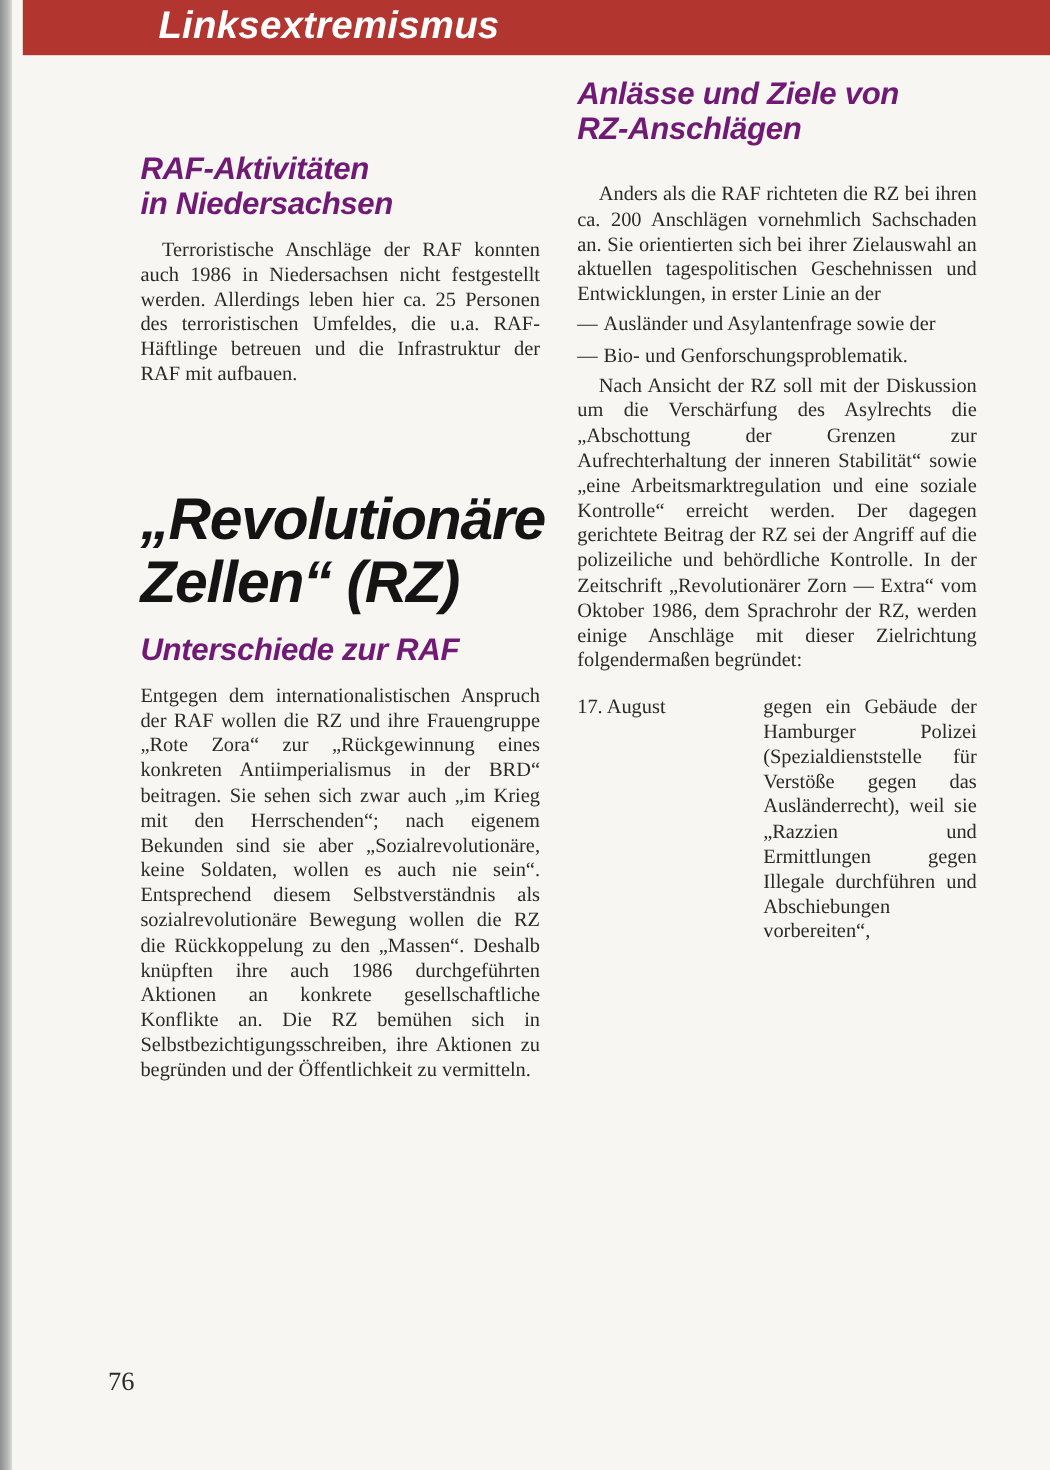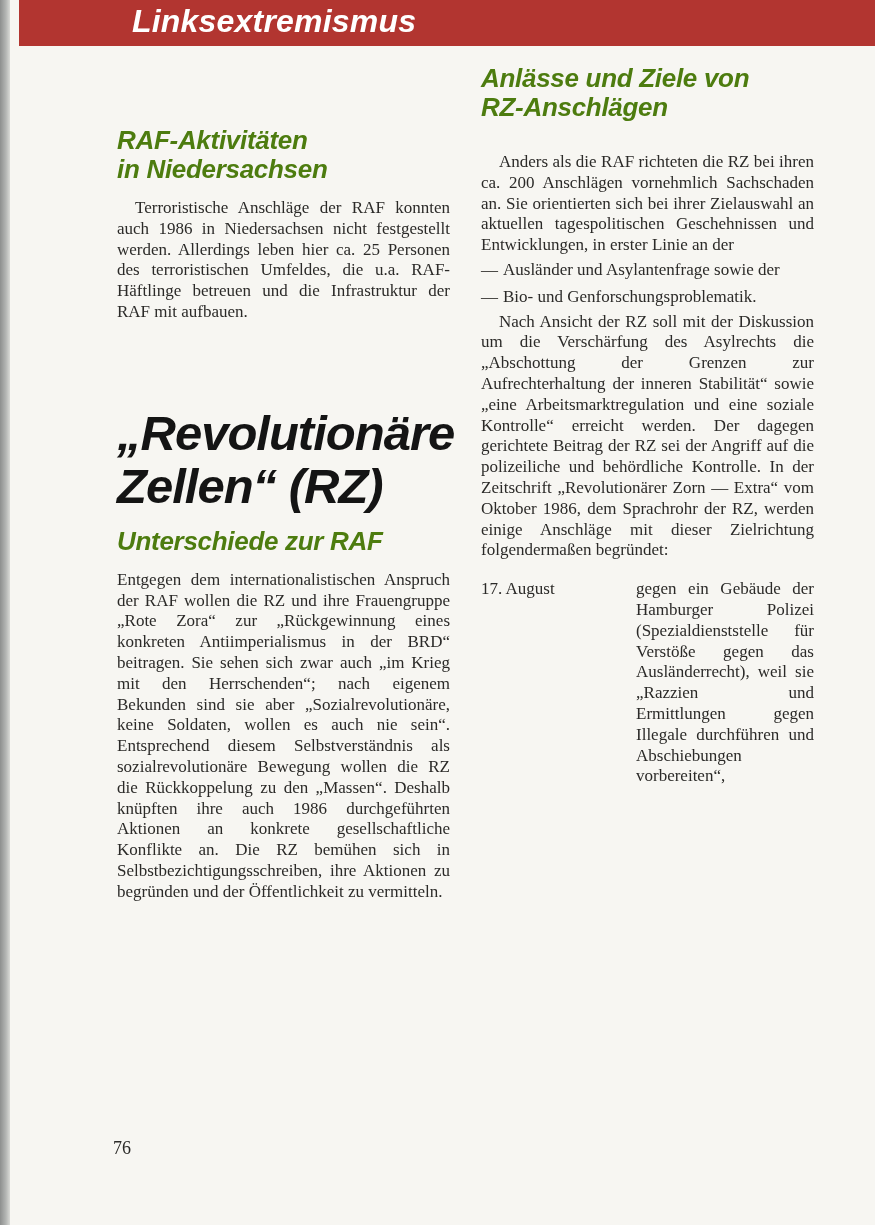--- a/index.html
+++ b/index.html
@@ -27,41 +27,41 @@
   .col-left { left: 117px; top: 64px; width: 333px; }
   .col-right { left: 481px; top: 64px; width: 333px; }
   p.body {
     margin: 0; font-size: 17px; line-height: 20.8px; text-align: justify;
     hyphens: manual;
   }
   p.indent { text-indent: 18px; }
   h2.sect {
     margin: 0;
     font-family: "Liberation Sans", "DejaVu Sans", sans-serif;
-    font-weight: bold; font-style: italic; color: #4d7c0f;
+    font-weight: bold; font-style: italic; color: #701a75;
     font-size: 26px; line-height: 29px; letter-spacing: -0.3px;
   }
   h1.big {
     margin: 0;
     font-family: "Liberation Sans", "DejaVu Sans", sans-serif;
     font-weight: bold; font-style: italic; color: #141414;
     font-size: 49px; line-height: 53px; letter-spacing: -1px;
   }
   .dash-item {
     display: flex; font-size: 17px; line-height: 20.8px; text-align: justify;
   }
   .dash-item .dash { width: 22px; flex: none; }
   .dash-item .txt { flex: 1; }
   .event {
     display: flex; font-size: 17px; line-height: 20.8px; justify-content: flex-end;
   }
   .event .date { width: 155px; flex: none; }
   .event .desc { flex: 1; text-align: justify; }
   .page-number {
-    position: absolute; left: 113px; top: 1138px; font-size: 18px;
+    position: absolute; left: 90px; top: 1138px; font-size: 22px;
   }
 </style>
 </head>
 <body>
 
 <div class="spine"></div>
 
 <div class="header-bar">
   <div class="header-title">Linksextremismus</div>
 </div>

